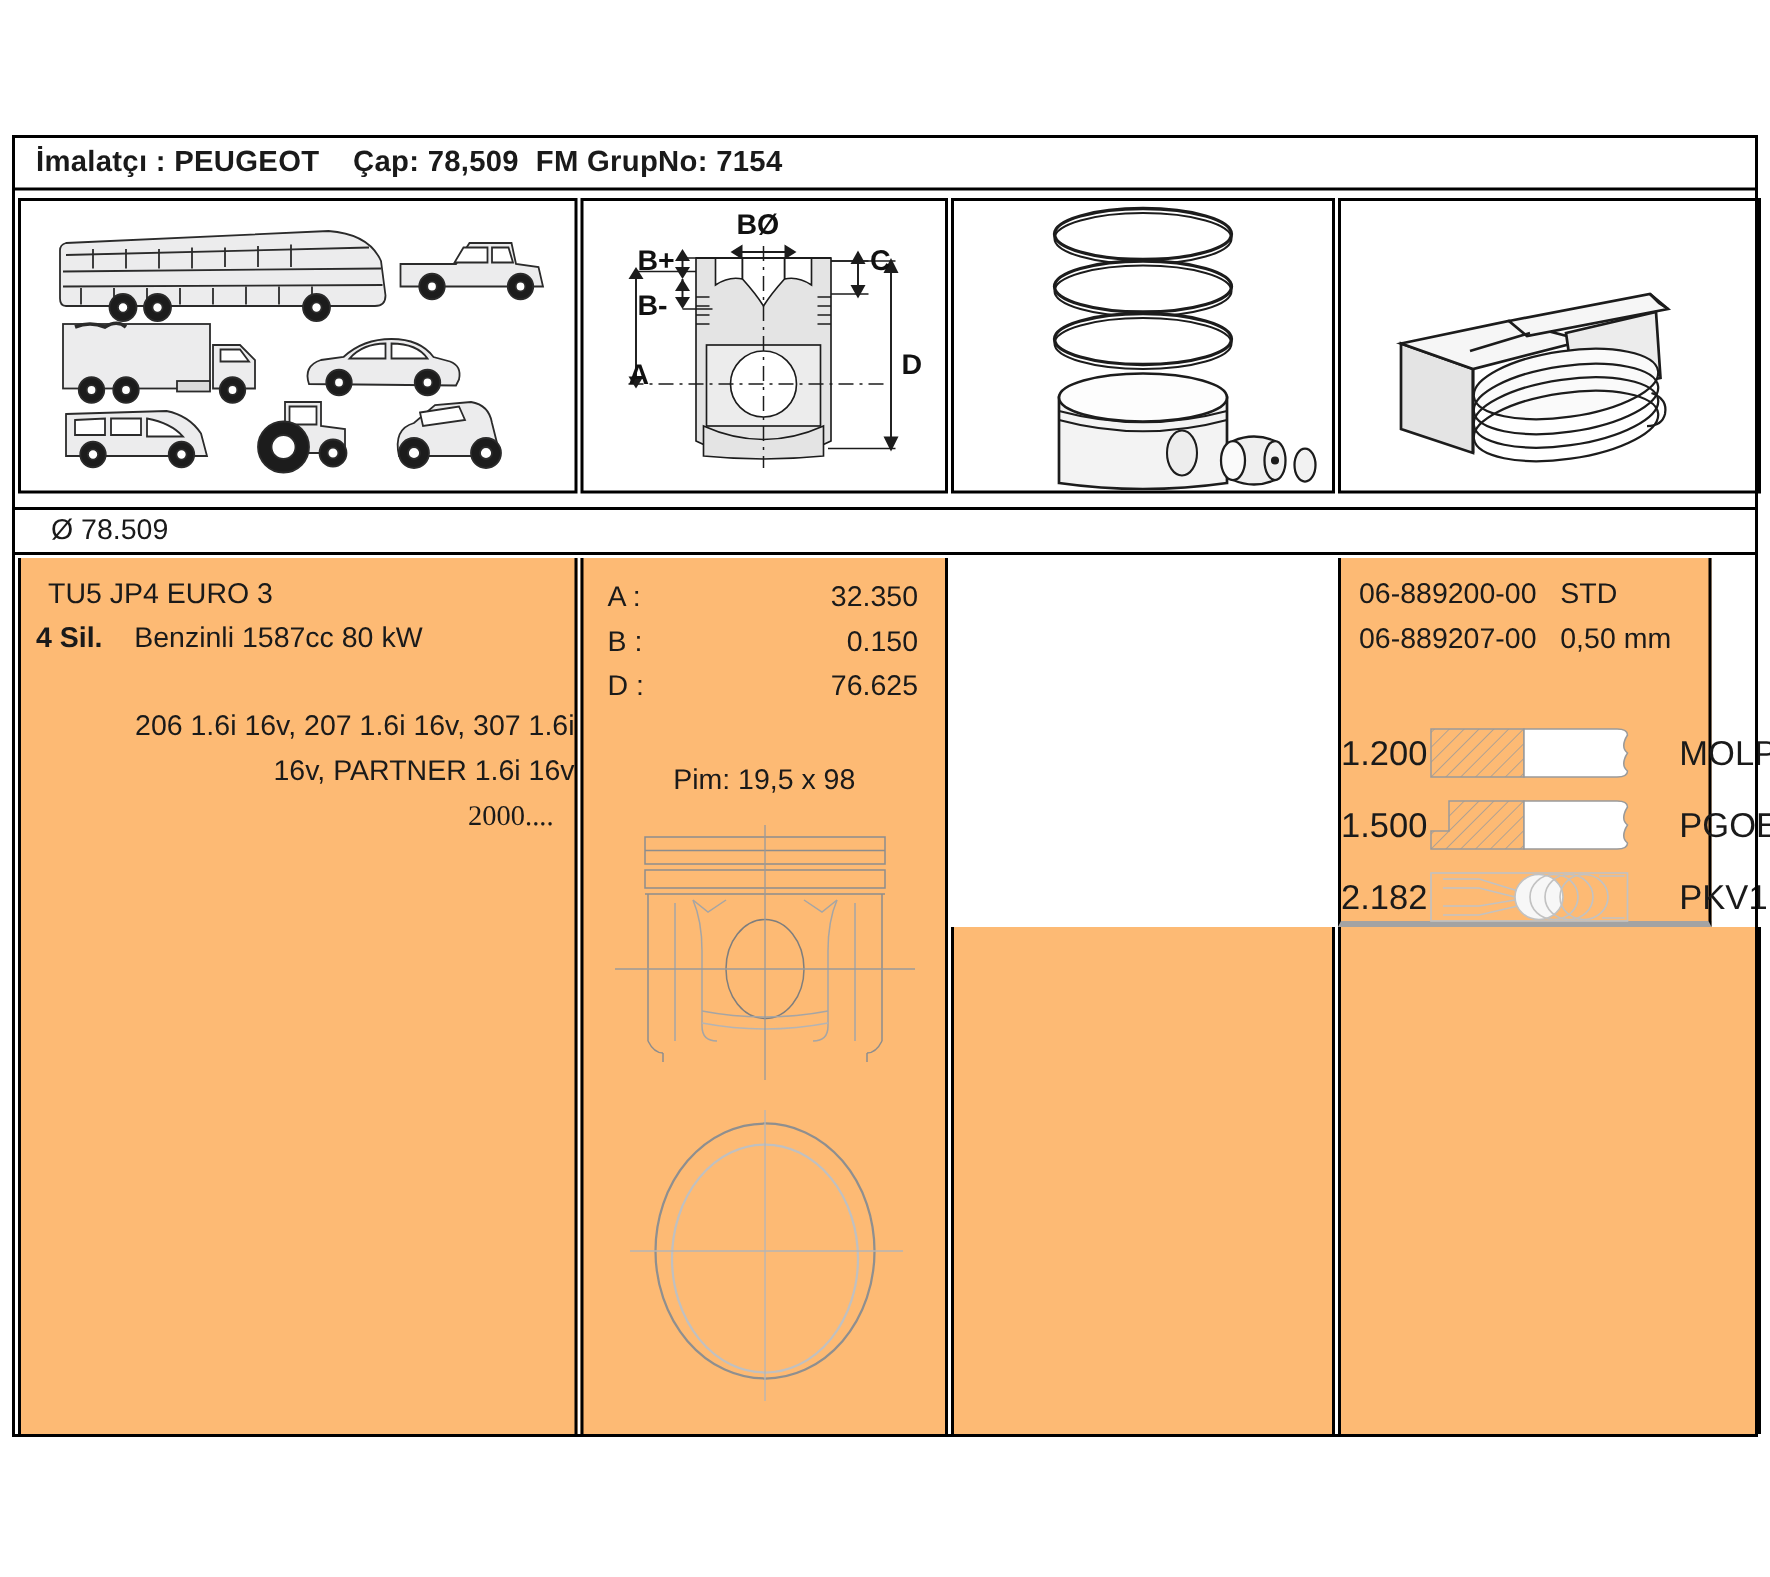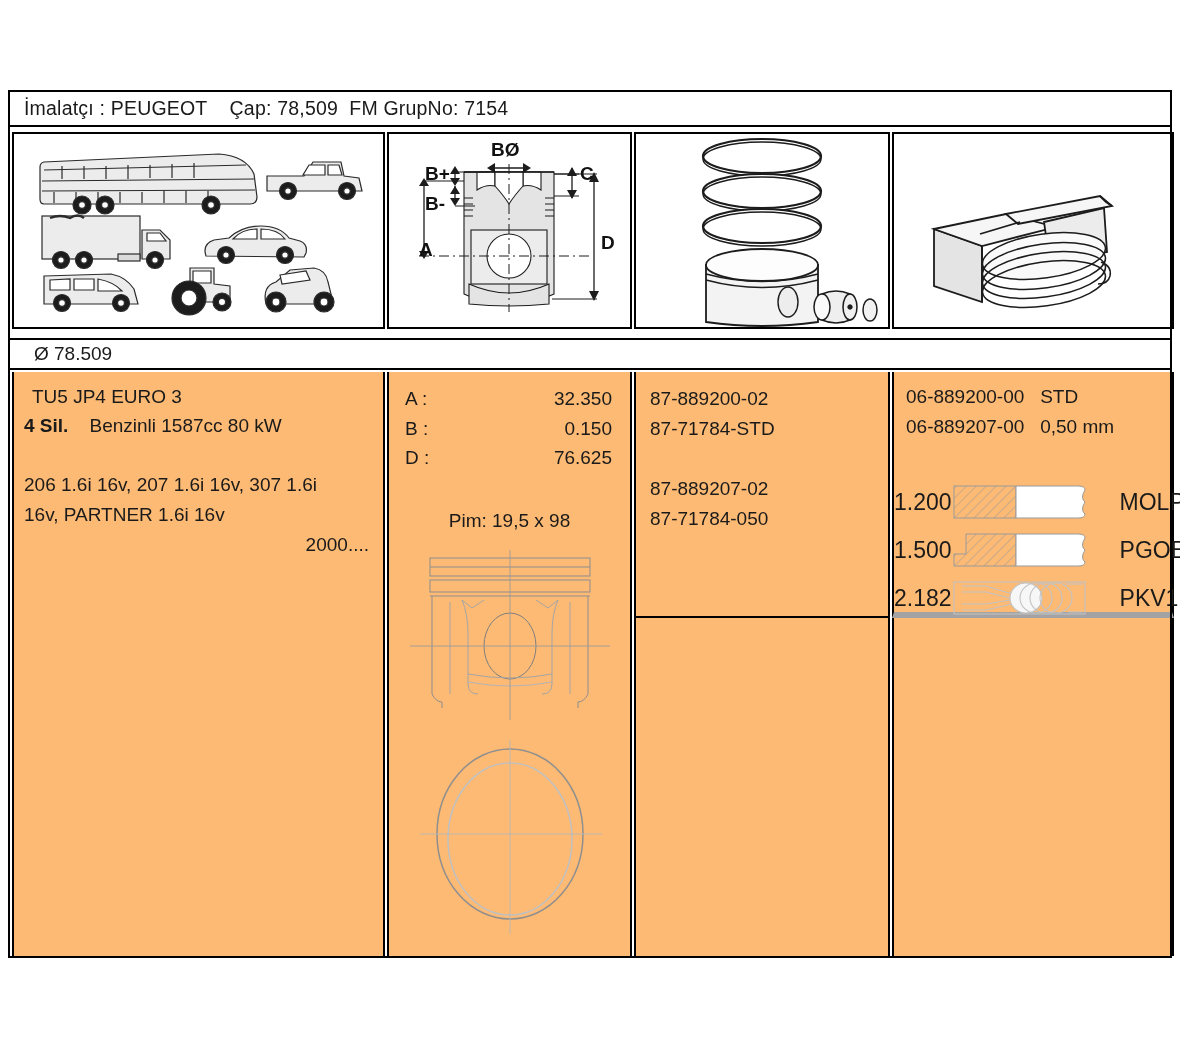--- a/index.html
+++ b/index.html
@@ -17,21 +17,21 @@
     border:2px solid #000;box-sizing:border-box;background:#fff;
   }
 
   
   .hdr{
     position:absolute;left:8px;top:90px;width:1164px;height:37px;
     border:2px solid #000;box-sizing:border-box;background:#fff;
     display:flex;align-items:center;
   }
   .hdr-text{
-    padding-left:14px;font-size:19.5px;letter-spacing:.2px;white-space:pre;
+    padding-left:14px;font-size:19.5px;letter-spacing:.2px;white-space:pre;font-weight:bold;
   }
 
   
   .illo-band{
     position:absolute;left:8px;top:127px;width:1164px;height:205px;
   }
   .illo-cell{
     position:absolute;top:5px;height:197px;
     border:2px solid #000;box-sizing:border-box;background:#fff;
     overflow:hidden;
@@ -52,29 +52,29 @@
   
   .data-band{position:absolute;left:8px;top:370px;width:1164px;height:588px;}
   .dcell{
     position:absolute;box-sizing:border-box;background:#fdba74;
     border-left:2px solid #000;border-right:2px solid #000;
   }
   .d1{left:4px;top:2px;width:373px;height:584px;}
   .d2{left:379px;top:2px;width:245px;height:584px;}
   .d3a{left:626px;top:2px;width:256px;height:246px;border-bottom:2px solid #000;}
   .d3b{left:626px;top:248px;width:256px;height:338px;}
-  .d4a{left:884px;top:2px;width:282px;height:246px;border-bottom:6px solid #a3a3a3;}
+  .d4a{left:884px;top:2px;width:249px;height:246px;border-bottom:4px solid #a3a3a3;}
   .d4b{left:884px;top:248px;width:282px;height:338px;}
 
   
   .spec{padding:10px 0 0 10px;font-size:19px;line-height:29px;}
   .spec .l1{padding-left:8px;}
   .bold{font-weight:bold;}
   .models{margin-top:30px;font-size:19px;line-height:30px;}
-  .year{text-align:right;padding-right:14px;font-size:19px;margin-top:4px;}
+  .year{text-align:right;padding-right:14px;font-size:19px;margin-top:4px;font-family:Liberation Serif, serif;}
 
   
   .dims{padding:12px 18px 0 16px;font-size:19px;line-height:29.5px;}
   .dimrow{display:flex;justify-content:space-between;}
   .pim{text-align:center;font-size:19px;margin-top:37px;}
 
   
   .pn{padding:12px 0 0 14px;font-size:19px;line-height:30px;}
   .pn .gap{height:30px;}
 
@@ -313,21 +313,21 @@
 
     <div class="dcell d1">
       <div class="spec">
         <div class="l1">TU5 JP4 EURO 3</div>
         <div>
           <span class="bold">4 Sil.</span>
           <span>&nbsp;&nbsp;</span>
           <span>Benzinli 1587cc 80 kW</span>
         </div>
       </div>
-      <div class="models" style="padding-left:10px;">
+      <div class="models" style="padding-left:10px;text-align:right;">
         <div>206 1.6i 16v, 207 1.6i 16v, 307 1.6i</div>
         <div>16v, PARTNER 1.6i 16v</div>
       </div>
       <div class="year">2000....</div>
     </div>
 
     <div class="dcell d2">
       <div class="dims">
         <div class="dimrow">
           <span>A :</span>
@@ -375,29 +375,20 @@
           <g fill="none">
             <ellipse cx="100" cy="100" rx="73" ry="85" stroke="#8f8f8f" stroke-width="1.5"></ellipse>
             <ellipse cx="100" cy="105" rx="62" ry="76" stroke="#c0c0c0" stroke-width="1.5"></ellipse>
             <path d="M100 6 L100 200" stroke="#b5b5b5" stroke-width=".9"></path>
             <path d="M10 100 L192 100" stroke="#b5b5b5" stroke-width=".9"></path>
           </g>
         </svg>
       </div>
     </div>
 
-    <div class="dcell d3a">
-      <div class="pn">
-        <div>87-889200-02</div>
-        <div>87-71784-STD</div>
-        <div class="gap"></div>
-        <div>87-889207-02</div>
-        <div>87-71784-050</div>
-      </div>
-    </div>
     <div class="dcell d3b"></div>
 
     <div class="dcell d4a">
       <div class="ovs">
         <div>
           <span>06-889200-00</span>
           <span>&nbsp;</span>
           <span>STD</span>
         </div>
         <div>

